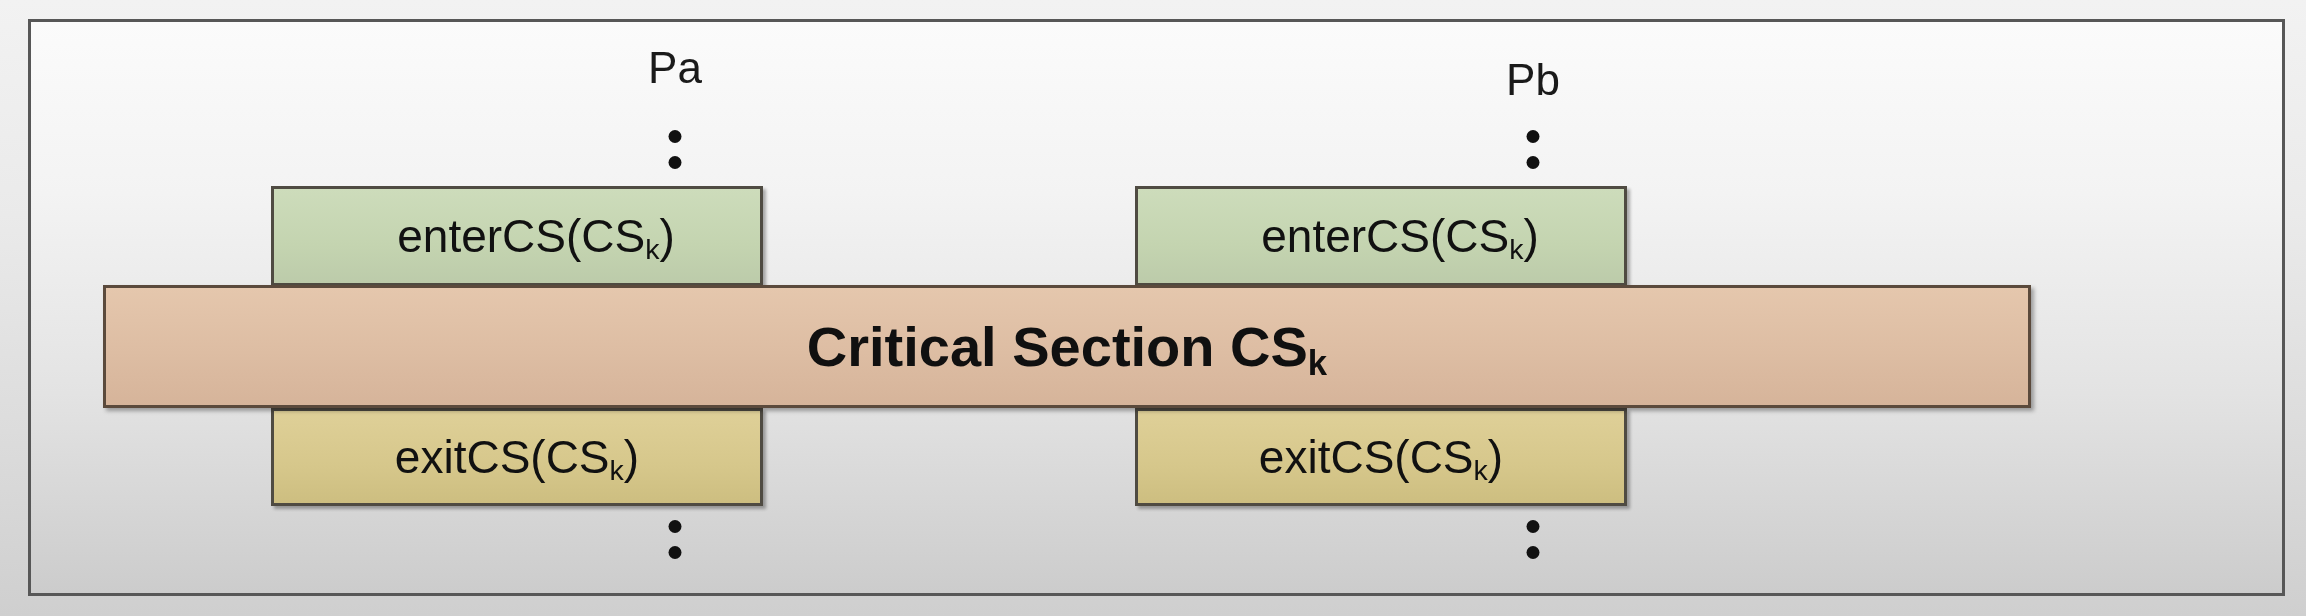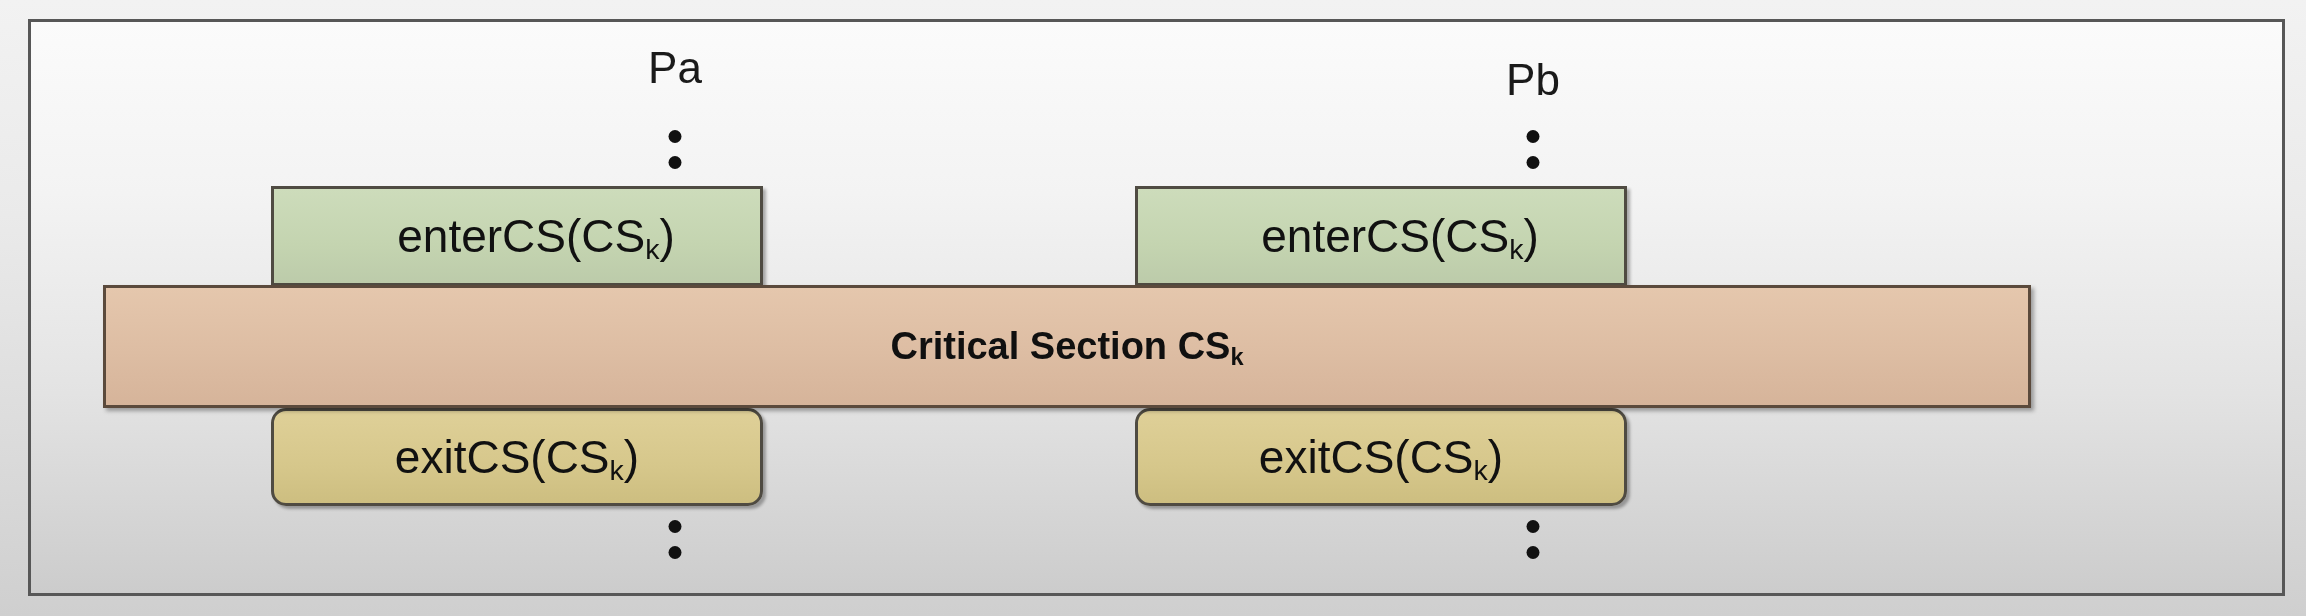--- a/index.html
+++ b/index.html
@@ -75,34 +75,33 @@
     font-size: 46px;
     color: #111111;
     white-space: nowrap;
   }
   .op-box.enter {
     background: linear-gradient(to bottom, #cddcbb 0%, #c4d4b0 60%, #bccbaa 100%);
     padding-left: 38px;
   }
   .op-box.exit {
     background: linear-gradient(to bottom, #dfd098 0%, #d6c78b 60%, #cdbe80 100%);
-    border-radius: 15px;
   }
 
   
   #cs-bar {
     position: absolute;
     box-sizing: border-box;
     display: flex;
     align-items: center;
     justify-content: center;
     border: 3px solid #5b4a3c;
     background: linear-gradient(to bottom, #e5c7ad 0%, #ddbda3 55%, #d6b49a 100%);
     box-shadow: 3px 3px 4px rgba(0,0,0,0.32);
-    font-size: 38px;
+    font-size: 56px;
     font-weight: bold;
     color: #101010;
     white-space: nowrap;
   }
 
   sub {
     font-size: 0.62em;
     vertical-align: baseline;
     position: relative;
     bottom: -0.26em;

